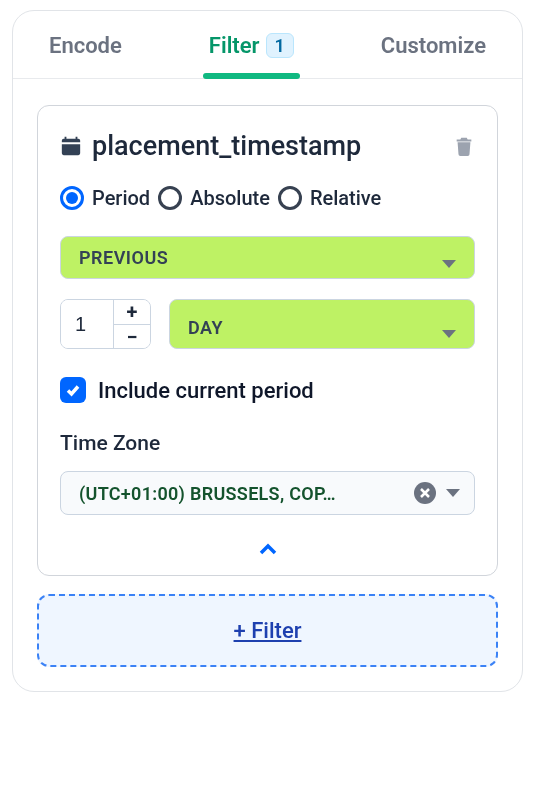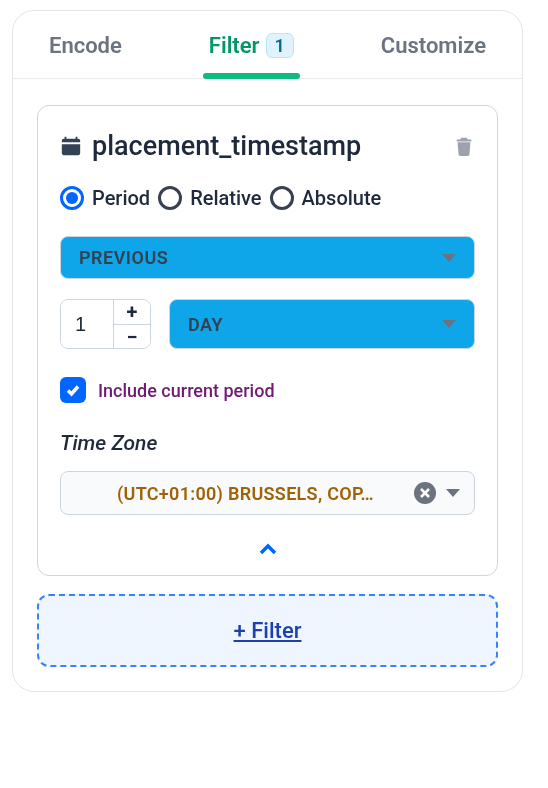--- a/index.html
+++ b/index.html
@@ -124,26 +124,26 @@
       background: #0066ff;
       border-radius: 50%;
     }
     .radio-label {
       font-size: 20px;
       font-weight: 500;
       color: #1e293b;
     }
     .select-box {
       display: flex;
-      align-items: center;
+      align-items: flex-end;
       justify-content: space-between;
       border: 1.5px solid #cbd5e1;
       border-radius: 8px;
       padding: 10px 18px;
-      background: #0ea5e9;
+      background: #bef264;
       cursor: pointer;
     }
     .select-box.full {
       width: 100%;
       margin-bottom: 20px;
     }
     .select-text {
       font-size: 18px;
       font-weight: 600;
       color: #334155;
@@ -223,52 +223,50 @@
       flex-shrink: 0;
     }
     .checkmark {
       width: 16px;
       height: 16px;
       stroke: #fff;
       stroke-width: 3.5;
       fill: none;
     }
     .checkbox-label {
-      font-size: 18px;
-      font-weight: 500;
-      color: #701a75;
+      font-size: 22px;
+      font-weight: 500;
+      color: #0f172a;
     }
     .section-label {
       font-size: 21px;
       font-weight: 500;
       color: #1e293b;
       margin-bottom: 16px;
-      font-style: italic;
     }
     .timezone-select {
       display: flex;
       align-items: center;
       border: 1.5px solid #cbd5e1;
       border-radius: 8px;
       padding: 10px 14px 10px 18px;
       background: #f8fafc;
       cursor: pointer;
       gap: 10px;
       margin-bottom: 22px;
     }
     .timezone-text {
       flex: 1;
       font-size: 18px;
       font-weight: 600;
-      color: #a16207;
+      color: #14532d;
       letter-spacing: 0.3px;
       white-space: nowrap;
       overflow: hidden;
       text-overflow: ellipsis;
-      margin-left: 38px;
     }
     .clear-circle {
       width: 22px;
       height: 22px;
       background: #6b7280;
       border-radius: 50%;
       display: flex;
       align-items: center;
       justify-content: center;
       flex-shrink: 0;
@@ -335,25 +333,25 @@
       </svg>
     </div>
 
     <div class="radio-group">
       <div class="radio-item">
         <div class="radio-circle checked"></div>
         <span class="radio-label">Period</span>
       </div>
       <div class="radio-item">
         <div class="radio-circle"></div>
-        <span class="radio-label">Relative</span>
+        <span class="radio-label">Absolute</span>
       </div>
       <div class="radio-item">
         <div class="radio-circle"></div>
-        <span class="radio-label">Absolute</span>
+        <span class="radio-label">Relative</span>
       </div>
     </div>
 
     <div class="select-box full">
       <span class="select-text">PREVIOUS</span>
       <div class="caret-down"></div>
     </div>
 
     <div class="row-controls">
       <div class="stepper">

